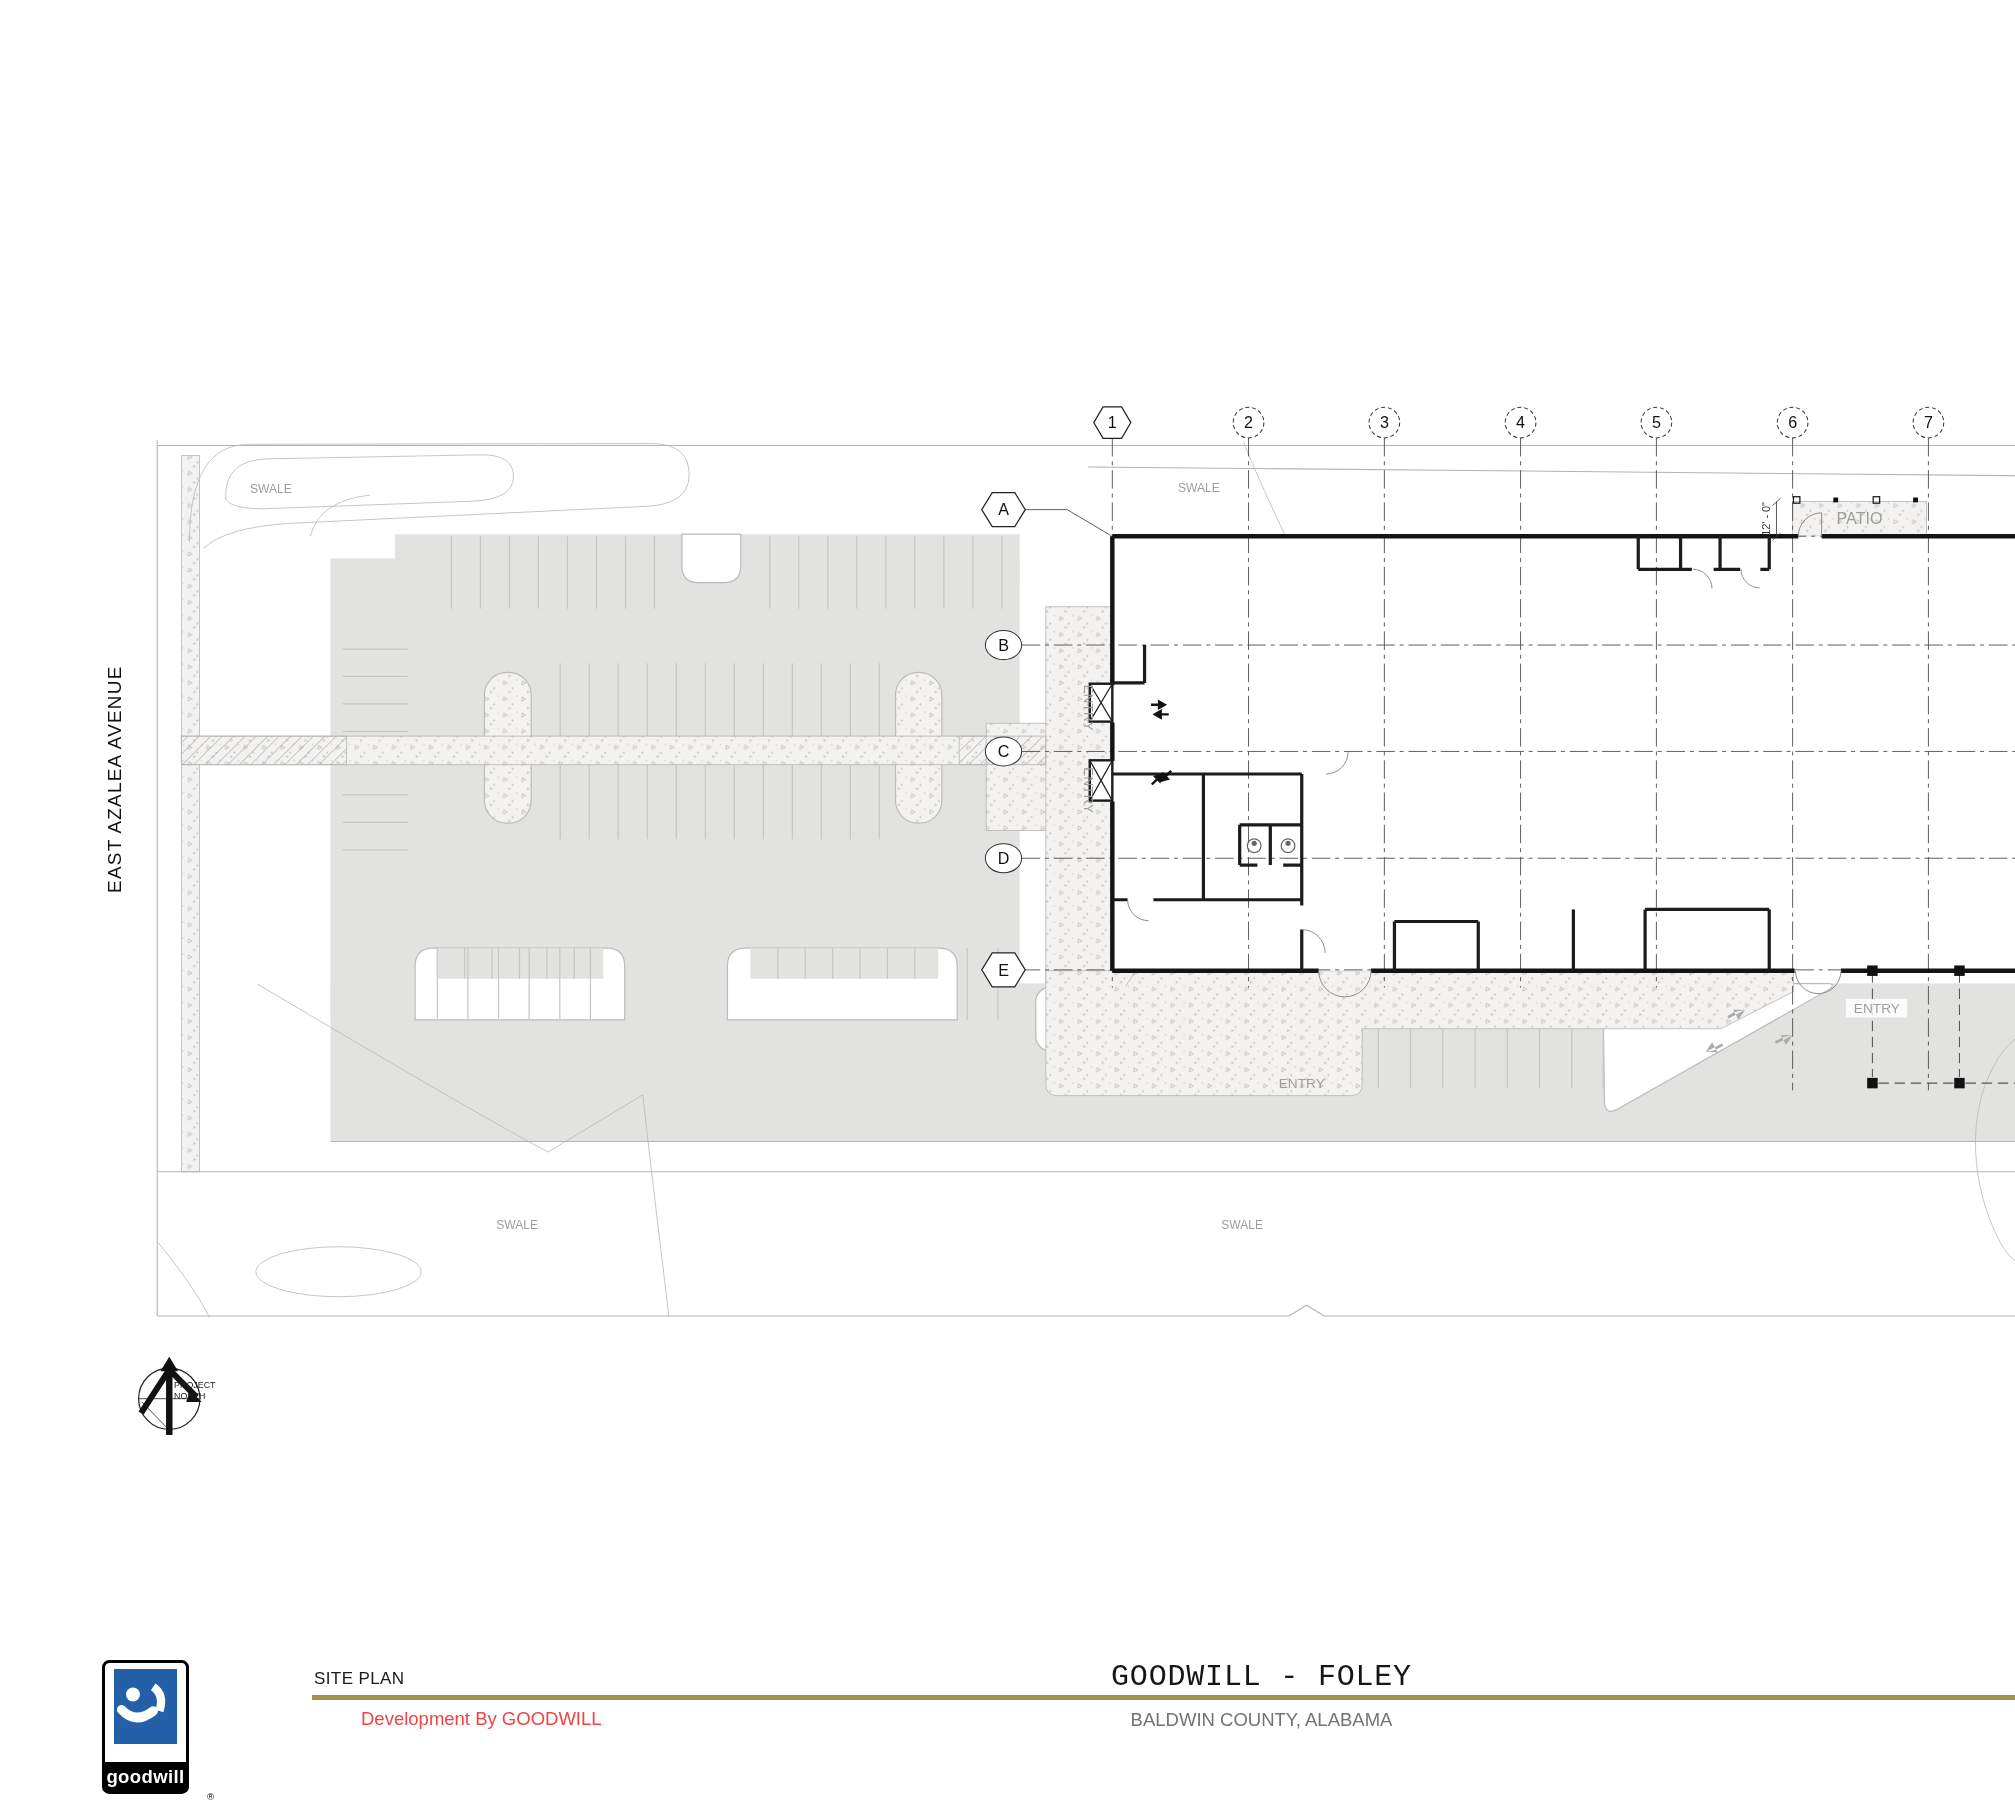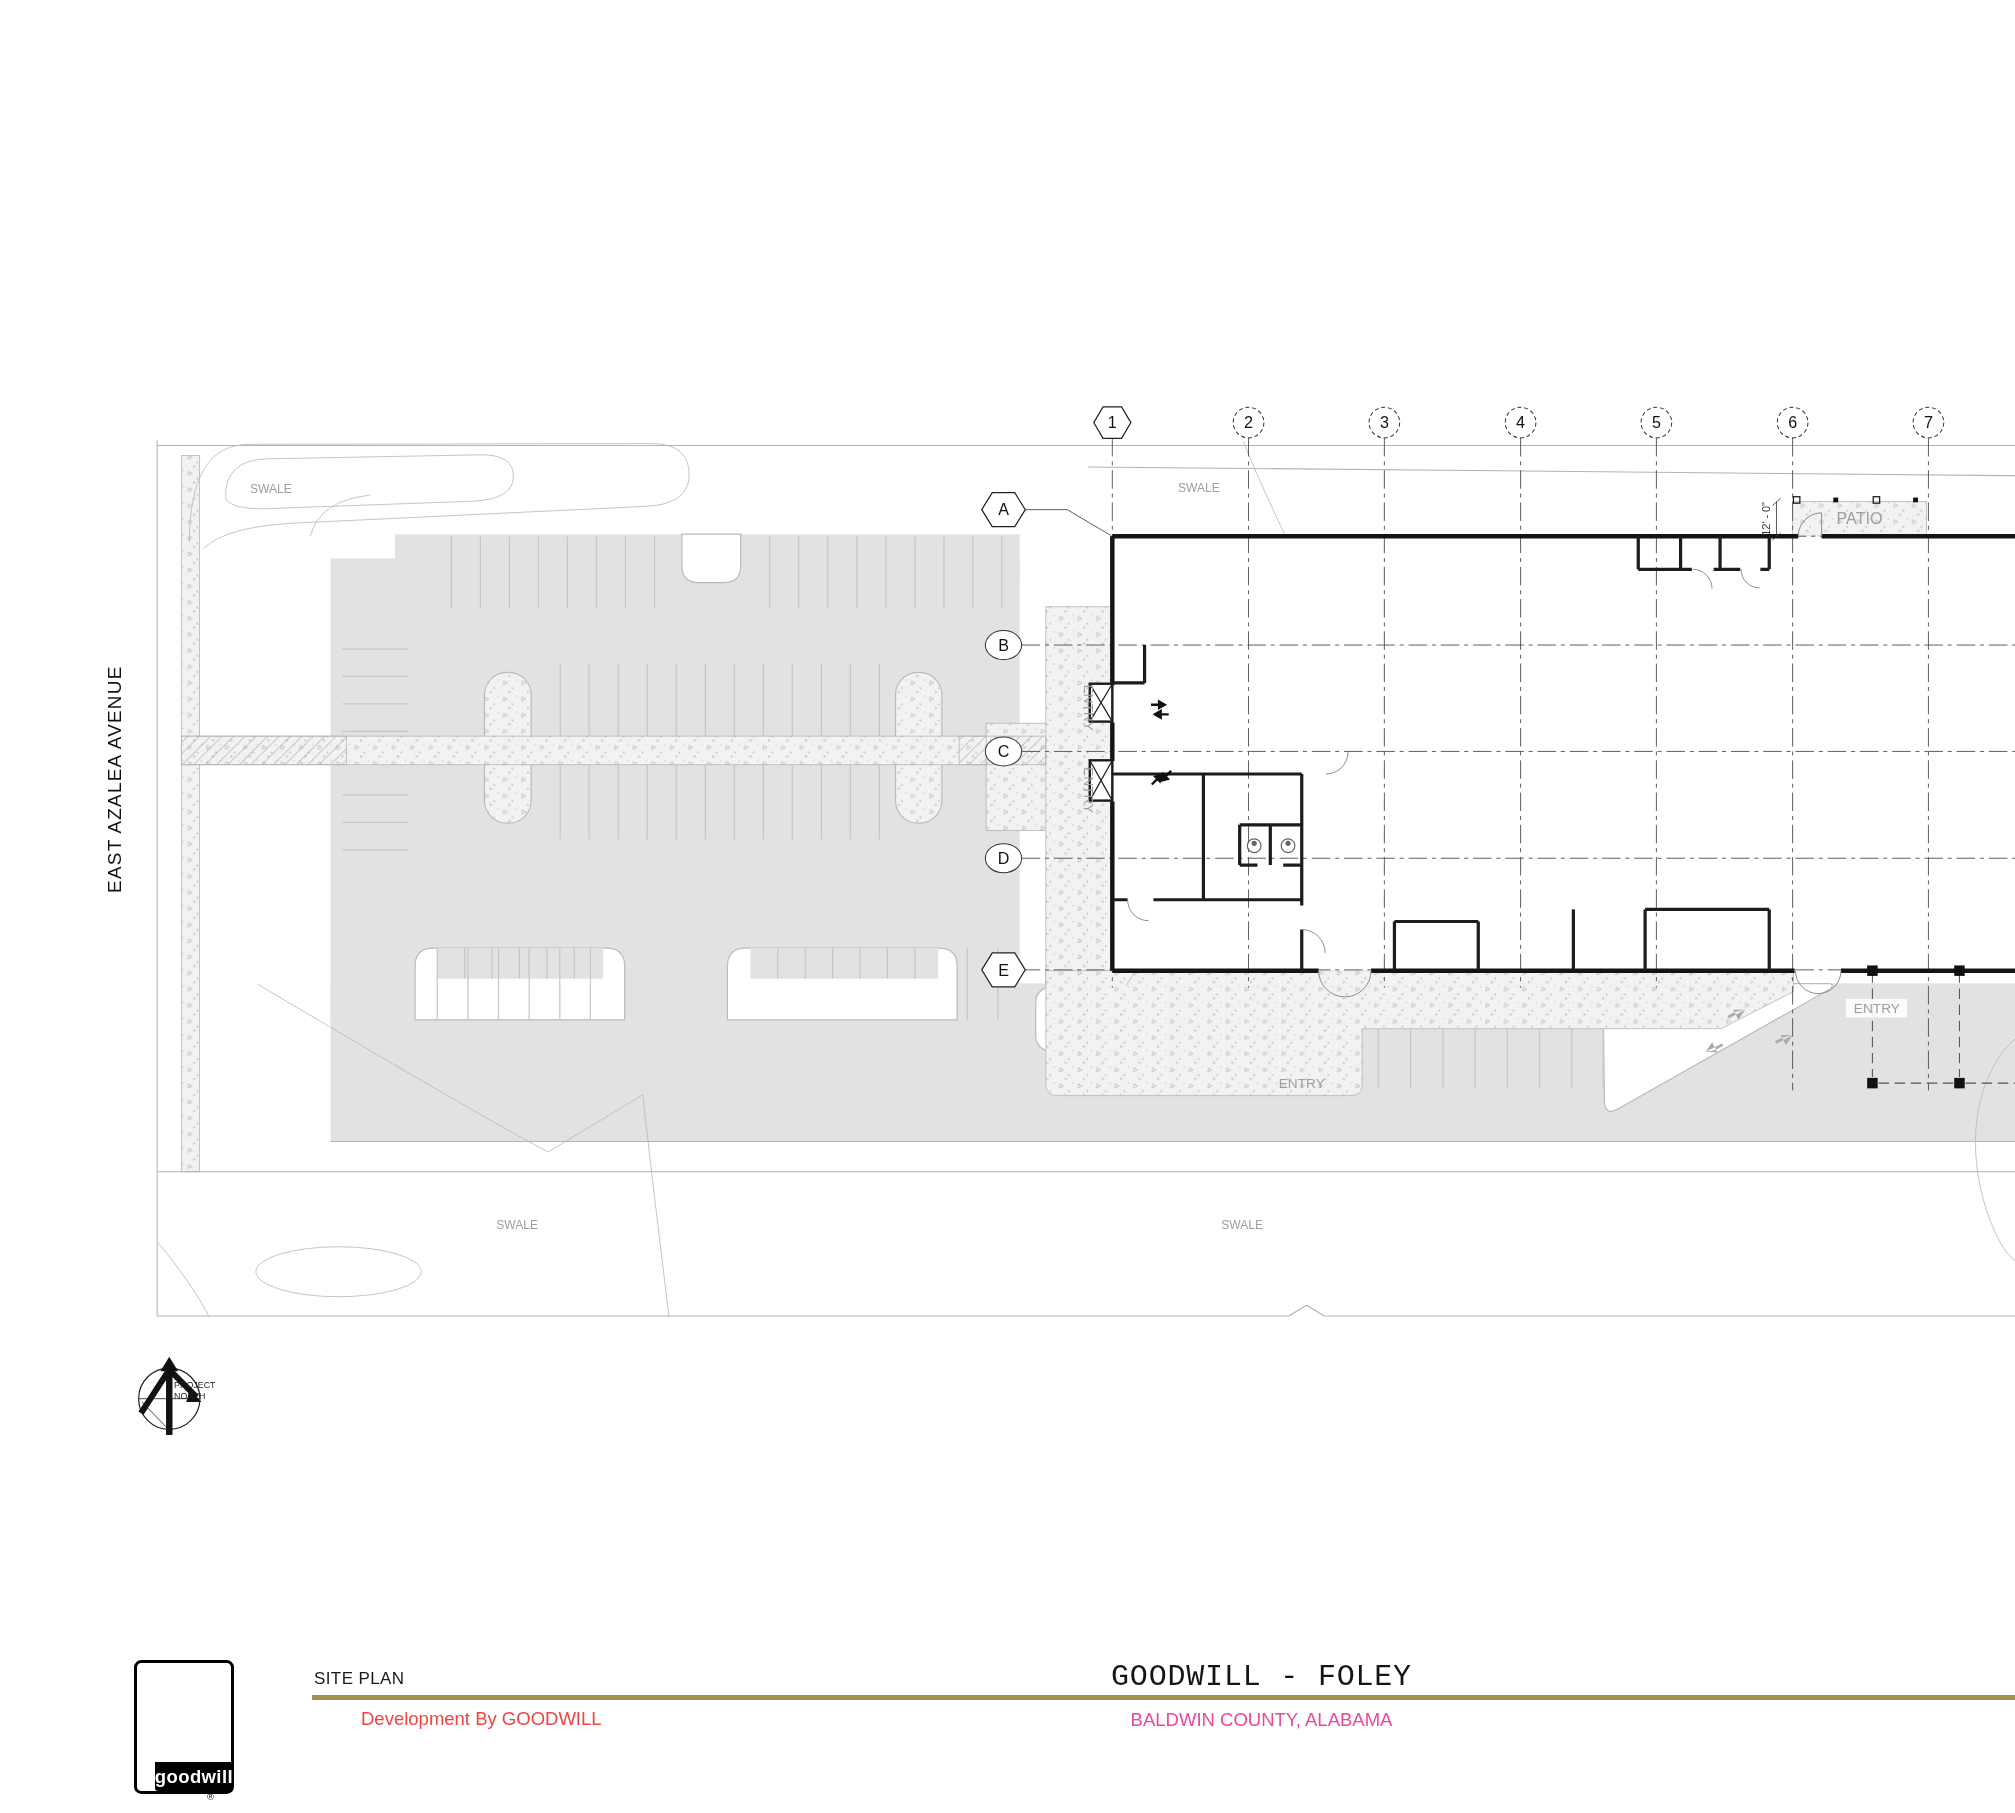--- a/index.html
+++ b/index.html
@@ -7,26 +7,26 @@
        font-family:"Liberation Sans",sans-serif;color:#111;}
   .sheet{position:absolute;inset:0;background:#fff;}
   svg.plan{position:absolute;left:0;top:0;}
   
   .tb-goldline{position:absolute;left:312px;top:1695px;width:1894px;height:5.2px;background:#a2924f;}
   .tb-left-title{position:absolute;left:314px;top:1669px;font-size:17px;letter-spacing:0.4px;color:#1a1a1a;}
   .tb-left-sub{position:absolute;left:314px;top:1708px;font-size:18.5px;color:#ef4444;margin-left:47px;}
   .tb-center-title{position:absolute;left:939px;top:1660px;width:645px;text-align:center;
        font-size:30px;letter-spacing:0.8px;color:#151515;font-family:Liberation Mono, monospace;}
   .tb-center-sub{position:absolute;left:939px;top:1709px;width:645px;text-align:center;
-       font-size:18.5px;color:#ec4899;}
+       font-size:18.5px;color:#737373;}
   .tb-date{position:absolute;left:1961px;top:1671px;width:242px;text-align:right;font-size:18.5px;color:#1a1a1a;}
   .tb-number{position:absolute;left:1961px;top:1709px;width:242px;text-align:right;font-size:18.5px;color:#1a1a1a;}
   
-  .gw{position:absolute;left:102px;top:1660px;width:100px;height:134px;border:3.6px solid #000;
-      border-radius:7.3px;background:#fff;box-sizing:border-box;display:flex;margin-left:32px;}
+  .gw{position:absolute;left:102px;top:1660px;width:87px;height:134px;border:3.6px solid #000;
+      border-radius:7.3px;background:#fff;box-sizing:border-box;display:flex;flex-direction:column;}
   .gw-blue{margin:6.4px 8.9px 3.2px 8.9px;height:75px;background:#2460a7;position:relative;}
   .gw-band{margin-top:auto;height:29px;background:#000;border-radius:0 0 3.2px 3.2px;
       display:flex;align-items:center;justify-content:center;}
   .gw-band span{color:#fff;font-weight:bold;font-size:18.5px;letter-spacing:0.4px;}
   .gw-reg{position:absolute;left:207px;top:1791px;font-size:9.7px;color:#000;}
 </style>
 </head>
 <body>
 
 <div class="sheet">

